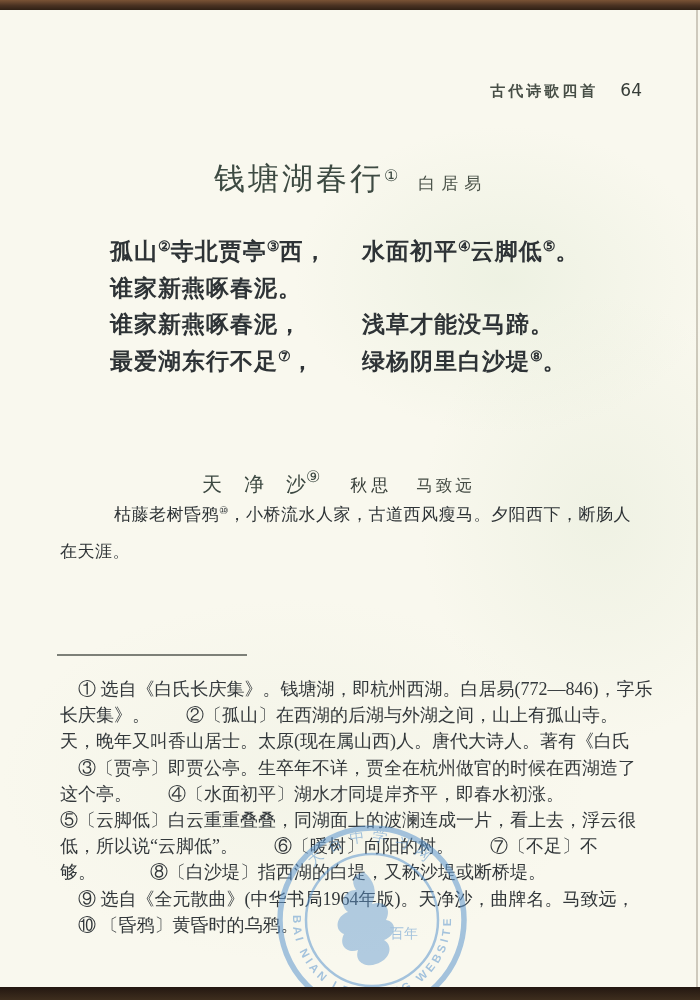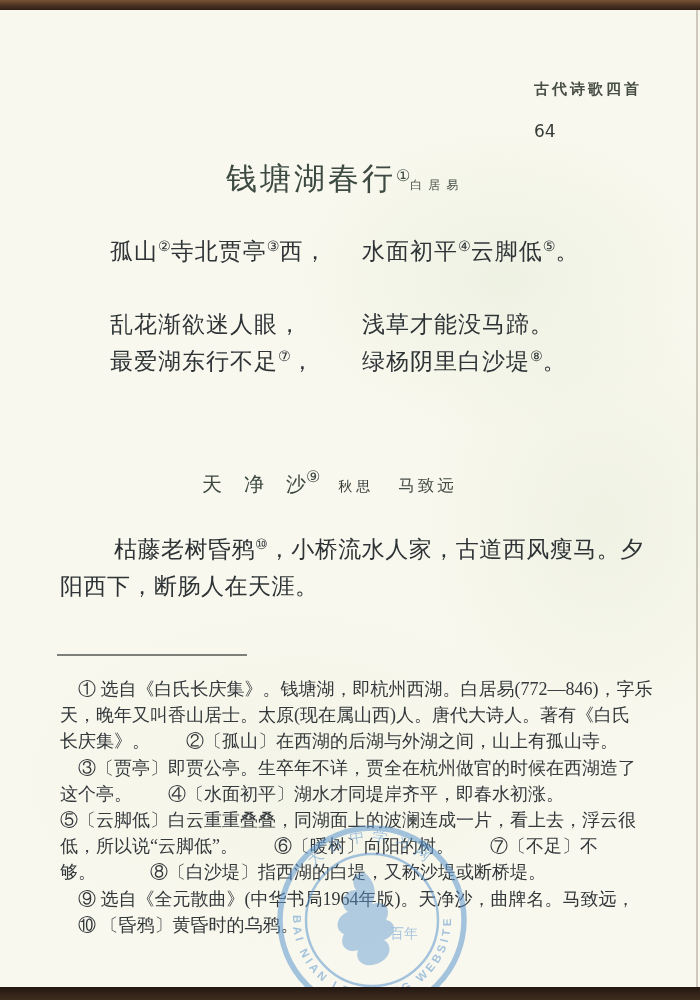--- a/index.html
+++ b/index.html
@@ -13,41 +13,41 @@
       radial-gradient(ellipse 420px 260px at 42% 78%, rgba(214,224,200,.16), transparent 70%),
       #f9f8ee;
   }
   .edge-top{position:absolute;top:0;left:0;right:0;height:10px;
     background:linear-gradient(180deg,#7a5335 0%,#4a3222 55%,#2f2015 100%);}
   .edge-bottom{position:absolute;bottom:0;left:0;right:0;height:13px;
     background:linear-gradient(180deg,#231711 0%,#3e2e1e 100%);}
   .edge-right{position:absolute;top:10px;bottom:13px;right:2px;width:2px;
     background:rgba(125,115,95,.35);}
 
-  .header{position:absolute;top:80px;right:58px;display:flex;align-items:baseline;gap:22px;flex-direction:column;}
+  .header{position:absolute;top:80px;right:58px;display:flex;align-items:baseline;gap:22px;}
   .section-title{font-size:15px;letter-spacing:3px;color:#474e46;font-weight:700;}
   .page-num{font-size:17px;color:#363c37;font-family:"DejaVu Sans","Liberation Sans",sans-serif;}
 
-  .poem1-title{position:absolute;top:158px;left:226px;display:flex;align-items:baseline;color:#3d4a42;}
+  .poem1-title{position:absolute;top:158px;left:214px;display:flex;align-items:baseline;color:#3d4a42;}
   .t1{font-size:31px;letter-spacing:3px;font-weight:500;}
   .t1-sup{font-size:16px;vertical-align:top;position:relative;top:-8px;color:#3d4a42;}
-  .t1-author{font-size:12px;letter-spacing:6px;color:#4a5249;}
+  .t1-author{font-size:17px;letter-spacing:6px;color:#4a5249;margin-left:20px;}
 
-  .poem1{position:absolute;top:233px;left:110px;font-size:23px;letter-spacing:1px;color:#2e3336;}
+  .poem1{position:absolute;top:233px;left:110px;font-size:23px;letter-spacing:1px;color:#2e3336;font-weight:bold;}
   .poem-row{display:flex;height:36.8px;align-items:center;}
   .poem-row .half.left{width:252px;}
   sup.cn{font-size:0.62em;vertical-align:0.55em;letter-spacing:0;}
 
   .poem2-title{position:absolute;top:443px;left:202px;display:flex;align-items:baseline;color:#3c4841;}
   .t2{font-size:20px;letter-spacing:22px;margin-right:-22px;font-weight:500;}
   .t2-sup{font-size:16px;position:relative;top:-9px;color:#3c4841;}
-  .t2-subtitle{font-size:14px;letter-spacing:4px;margin-left:18px;color:#343b36;}
+  .t2-subtitle{font-size:17px;letter-spacing:4px;margin-left:30px;color:#343b36;}
   .t2-author{font-size:16.5px;letter-spacing:3px;margin-left:24px;color:#454c45;margin-top:32px;}
 
-  .poem2{position:absolute;top:526px;left:60px;width:588px;font-size:23px;
+  .poem2{position:absolute;top:492px;left:60px;width:588px;font-size:17px;
     line-height:37.5px;letter-spacing:0.5px;text-indent:54px;color:#2e3336;}
 
   .fn-sep{position:absolute;top:654px;left:57px;width:190px;height:1.5px;background:#7d8078;}
 
   .footnotes{position:absolute;top:676px;left:60px;width:590px;font-size:18px;color:#33383b;}
   .fn-line{height:26.2px;line-height:26.2px;white-space:pre;}
 
   .watermark{position:absolute;top:820px;left:272px;width:200px;height:200px;opacity:.55;}
 </style>
 </head>
@@ -66,23 +66,24 @@
     <span class="t1-sup">①</span>
     <span class="t1-author">白居易</span>
   </div>
 
   <div class="poem1">
       <div class="poem-row">
         <span class="half left">孤山<sup class="cn">②</sup>寺北贾亭<sup class="cn">③</sup>西，</span>
         <span class="half">水面初平<sup class="cn">④</sup>云脚低<sup class="cn">⑤</sup>。</span>
       </div>
       <div class="poem-row">
+        <span class="half">谁家新燕啄春泥。</span>
       </div>
       <div class="poem-row">
-        <span class="half left">乱花渐欲迷人眼，</span>
+        <span class="half left">谁家新燕啄春泥，</span>
         <span class="half">浅草才能没马蹄。</span>
       </div>
       <div class="poem-row">
         <span class="half left">最爱湖东行不足<sup class="cn">⑦</sup>，</span>
         <span class="half">绿杨阴里白沙堤<sup class="cn">⑧</sup>。</span>
       </div>
     </div>
 
   <div class="poem2-title">
     <span class="t2">天净沙</span>
@@ -90,22 +91,22 @@
     <span class="t2-subtitle">秋思</span>
     <span class="t2-author">马致远</span>
   </div>
 
   <div class="poem2">枯藤老树昏鸦<sup class="cn">⑩</sup>，小桥流水人家，古道西风瘦马。夕阳西下，断肠人在天涯。</div>
 
   <div class="fn-sep"></div>
 
   <div class="footnotes">
       <div class="fn-line">　① 选自《白氏长庆集》。钱塘湖，即杭州西湖。白居易(772—846)，字乐</div>
+      <div class="fn-line">长庆集》。　　②〔孤山〕在西湖的后湖与外湖之间，山上有孤山寺。</div>
       <div class="fn-line">天，晚年又叫香山居士。太原(现在属山西)人。唐代大诗人。著有《白氏</div>
-      <div class="fn-line">长庆集》。　　②〔孤山〕在西湖的后湖与外湖之间，山上有孤山寺。</div>
       <div class="fn-line">　③〔贾亭〕即贾公亭。生卒年不详，贾全在杭州做官的时候在西湖造了</div>
       <div class="fn-line">这个亭。　　④〔水面初平〕湖水才同堤岸齐平，即春水初涨。</div>
       <div class="fn-line">⑤〔云脚低〕白云重重叠叠，同湖面上的波澜连成一片，看上去，浮云很</div>
       <div class="fn-line">低，所以说“云脚低”。　　⑥〔暖树〕向阳的树。　　⑦〔不足〕不</div>
       <div class="fn-line">够。　　　⑧〔白沙堤〕指西湖的白堤，又称沙堤或断桥堤。</div>
       <div class="fn-line">　⑨ 选自《全元散曲》(中华书局1964年版)。天净沙，曲牌名。马致远，</div>
       <div class="fn-line">　⑩ 〔昏鸦〕黄昏时的乌鸦。</div>
     </div>
 
   <svg class="watermark" viewBox="-100 -100 200 200" width="200" height="200">

